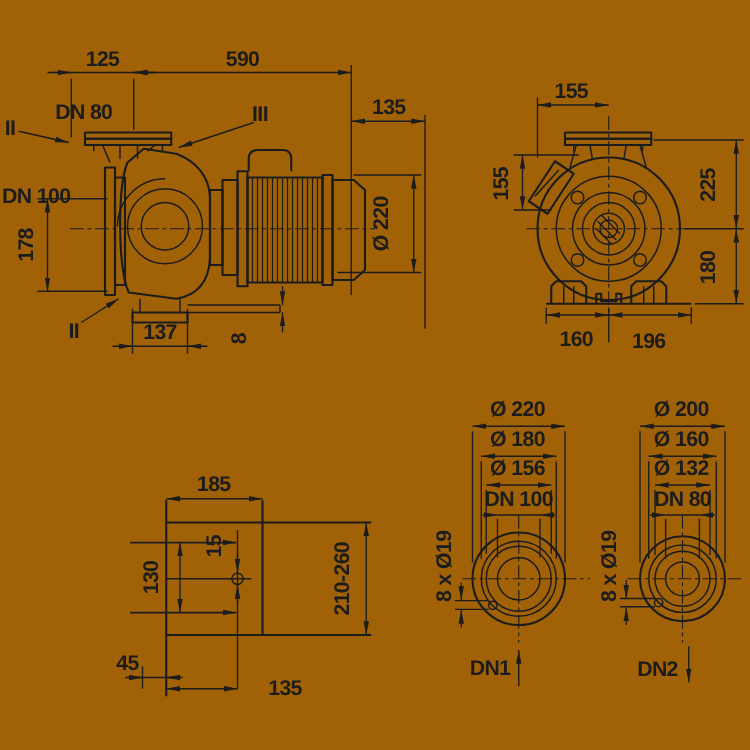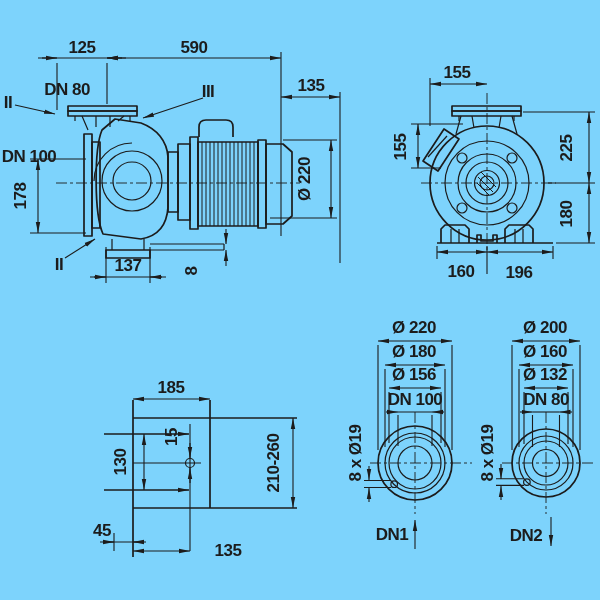--- a/index.html
+++ b/index.html
@@ -1,16 +1,16 @@
 <!DOCTYPE html>
 <html><head>
 <meta charset="utf-8">
 <style>
   html,body{margin:0;padding:0;background:#ffffff;}
-  .canvas{position:relative;width:600px;height:600px;background:#7dd3fc;overflow:hidden;}
+  .canvas{position:relative;width:600px;height:600px;background:#a16207;overflow:hidden;}
   svg{display:block;}
   .obj{fill:none;stroke:#1c1c1c;stroke-width:1.7;stroke-linejoin:round;stroke-linecap:butt;}
   .obj2{fill:none;stroke:#1c1c1c;stroke-width:1.2;}
   .fin{fill:none;stroke:#1c1c1c;stroke-width:1.0;}
   .dim{fill:none;stroke:#1c1c1c;stroke-width:1.1;marker-start:url(#ar);marker-end:url(#ar);}
   .dime{fill:none;stroke:#1c1c1c;stroke-width:1.1;marker-end:url(#ar);}
   .thin{fill:none;stroke:#1c1c1c;stroke-width:1.1;}
   .cl{fill:none;stroke:#1c1c1c;stroke-width:0.9;stroke-dasharray:11 3 3 3;}
   text{font-family:"Liberation Sans","DejaVu Sans",sans-serif;font-weight:bold;
        font-size:17px;letter-spacing:-0.5px;fill:#1c1c1c;text-anchor:middle;}

